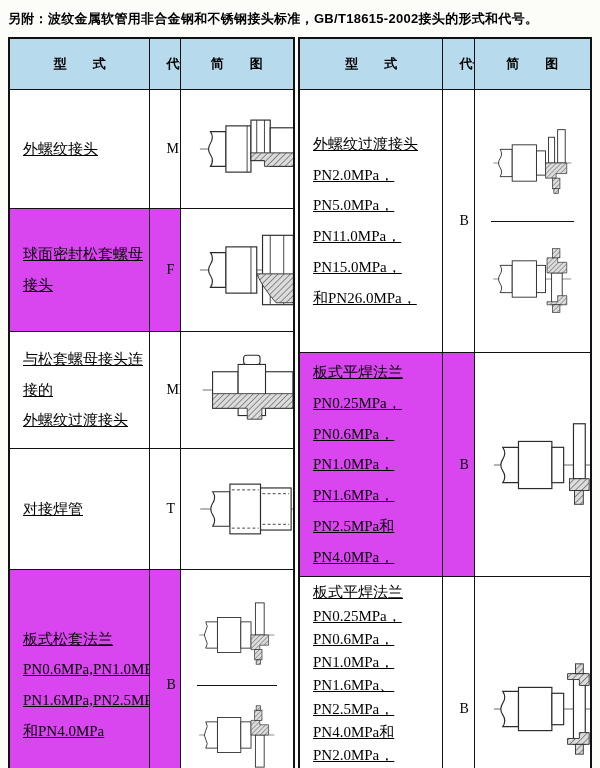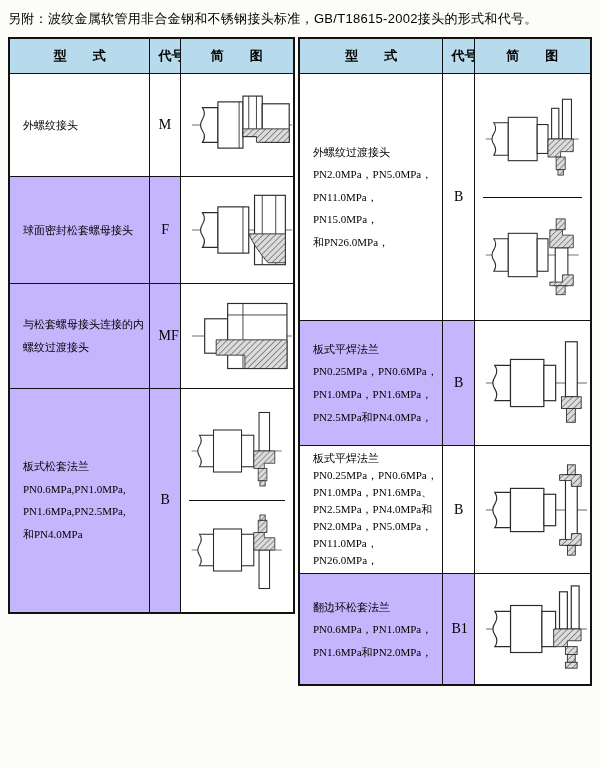--- a/index.html
+++ b/index.html
@@ -5,53 +5,54 @@
   html,body{margin:0;padding:0;}
   body{
     width:600px;height:768px;
     background:#fcfcf9;
     font-family:"Liberation Sans",sans-serif;
     color:#000;
     overflow:hidden;
   }
   .page{padding:8px 0 0 8px;}
   .title{
-    font-size:13px;font-weight:normal;letter-spacing:.3px;
+    font-size:13px;font-weight:bold;letter-spacing:.3px;
     margin:2px 16px 9px 0;
     font-family:"Liberation Sans",sans-serif;
   }
   .tables{display:flex;gap:3px;align-items:flex-start;}
   table{
     border-collapse:collapse;table-layout:fixed;
     border:2px solid #111;
     background:#fff;
   }
-  td{border:1px solid #111;padding:8px;overflow:hidden;}
+  td{border:1px solid #111;padding:16px;overflow:hidden;}
   tr.head td{
     background:#b7dbec;
     text-align:center;vertical-align:middle;
     font-size:13px;font-weight:bold;
     white-space:pre;
     font-family:"Liberation Serif",serif;
   }
   td.type{
     padding:4px 4px 4px 13px;
-    font-size:11px;
+    font-size:15px;
     vertical-align:middle;
     white-space:pre-line;
     line-height:2.05;
     font-family:"Liberation Serif",serif;
+    text-decoration:underline;
   }
   td.type.dense{line-height:1.55;}
   td.code{
     text-align:center;vertical-align:middle;
     font-family:"Liberation Serif",serif;
     font-size:14px;
   }
-  .hl{background:#c4b5fd;}
+  .hl{background:#d946ef;}
   td.diag{text-align:center;vertical-align:middle;background:#fff;}
   .splitbox{display:flex;flex-direction:column;}
   .splitbox .half{flex:1;display:flex;align-items:center;justify-content:center;}
   .splitbox .half + .half{border-top:1px solid #111;}
   svg.fig{display:block;margin:0 auto;}
   svg .ln{stroke:#2b2b2b;stroke-width:1.2;fill:#fff;}
   svg .thin{stroke:#2b2b2b;stroke-width:0.9;fill:none;}
   svg .cl{stroke:#555;stroke-width:0.9;}
   svg .ht{stroke:#2b2b2b;stroke-width:0.9;fill:url(#hatch);}
   svg .dash{stroke:#2b2b2b;stroke-width:0.9;stroke-dasharray:3 2.4;fill:none;}
@@ -115,37 +116,53 @@
             <rect class="ln" x="30" y="22" width="32" height="48"></rect>
             <line class="thin" x1="56" y1="22" x2="56" y2="70"></line>
             <rect class="ln" x="68" y="10" width="32" height="72"></rect>
             <line class="thin" x1="76" y1="10" x2="76" y2="82"></line>
             <line class="thin" x1="90" y1="10" x2="90" y2="82"></line>
             <path class="ht" d="M62 50 H100 V80 H82 Q68 64 62 50 Z"></path>
           </svg>
         </td>
       </tr>
 
-
-      <tr style="height:99px">
-        <td class="type hl">与松套螺母接头连接的内
-螺纹过渡接头</td>
-        <td class="code hl">MF</td>
+      <tr style="height:96px">
+        <td class="type">与松套螺母接头连接的
+外螺纹过渡接头</td>
+        <td class="code">MM</td>
+        <td class="diag">
+          <svg class="fig" width="106" height="84" viewBox="0 0 110 92">
+            <line class="cl" x1="3" y1="46" x2="107" y2="46"></line>
+            <rect class="ln" x="14" y="26" width="28" height="40"></rect>
+            <rect class="ln" x="42" y="18" width="30" height="56"></rect>
+            <rect class="ln" x="48" y="8" width="18" height="10" rx="3"></rect>
+            <rect class="ln" x="72" y="26" width="30" height="40"></rect>
+            <path class="ht" d="M14 50 H102 V66 H68 L68 78 H52 L52 66 H14 Z"></path>
+          </svg>
+        </td>
+      </tr>
+
+
+      <tr style="height:100px">
+        <td class="type">对接焊管</td>
+        <td class="code">T</td>
         <td class="diag">
           <svg class="fig" width="106" height="88" viewBox="0 0 110 92">
             <line class="cl" x1="3" y1="46" x2="107" y2="46"></line>
-            <rect class="ln" x="16" y="28" width="24" height="36"></rect>
-            <rect class="ln" x="40" y="12" width="62" height="68"></rect>
-            <line class="thin" x1="56" y1="12" x2="56" y2="80"></line>
-            <line class="thin" x1="40" y1="24" x2="102" y2="24"></line>
-            <path class="ht" d="M28 50 H102 V80 H58 L58 66 H28 Z"></path>
-          </svg>
-        </td>
-      </tr>
-
+            <path class="ln" d="M34 28 H16 q4 6 0 12 t0 12 t0 12 H34 Z"></path>
+            <rect class="ln" x="34" y="20" width="32" height="52"></rect>
+            <rect class="ln" x="66" y="24" width="32" height="44"></rect>
+            <line class="dash" x1="36" y1="26" x2="64" y2="26"></line>
+            <line class="dash" x1="36" y1="66" x2="64" y2="66"></line>
+            <line class="dash" x1="68" y1="30" x2="96" y2="30"></line>
+            <line class="dash" x1="68" y1="62" x2="96" y2="62"></line>
+          </svg>
+        </td>
+      </tr>
 
       <tr style="height:224px">
         <td class="type hl">板式松套法兰
 PN0.6MPa,PN1.0MPa,
 PN1.6MPa,PN2.5MPa,
 和PN4.0MPa</td>
         <td class="code hl">B</td>
         <td class="diag">
           <div class="splitbox" style="height:198px">
             <div class="half">

